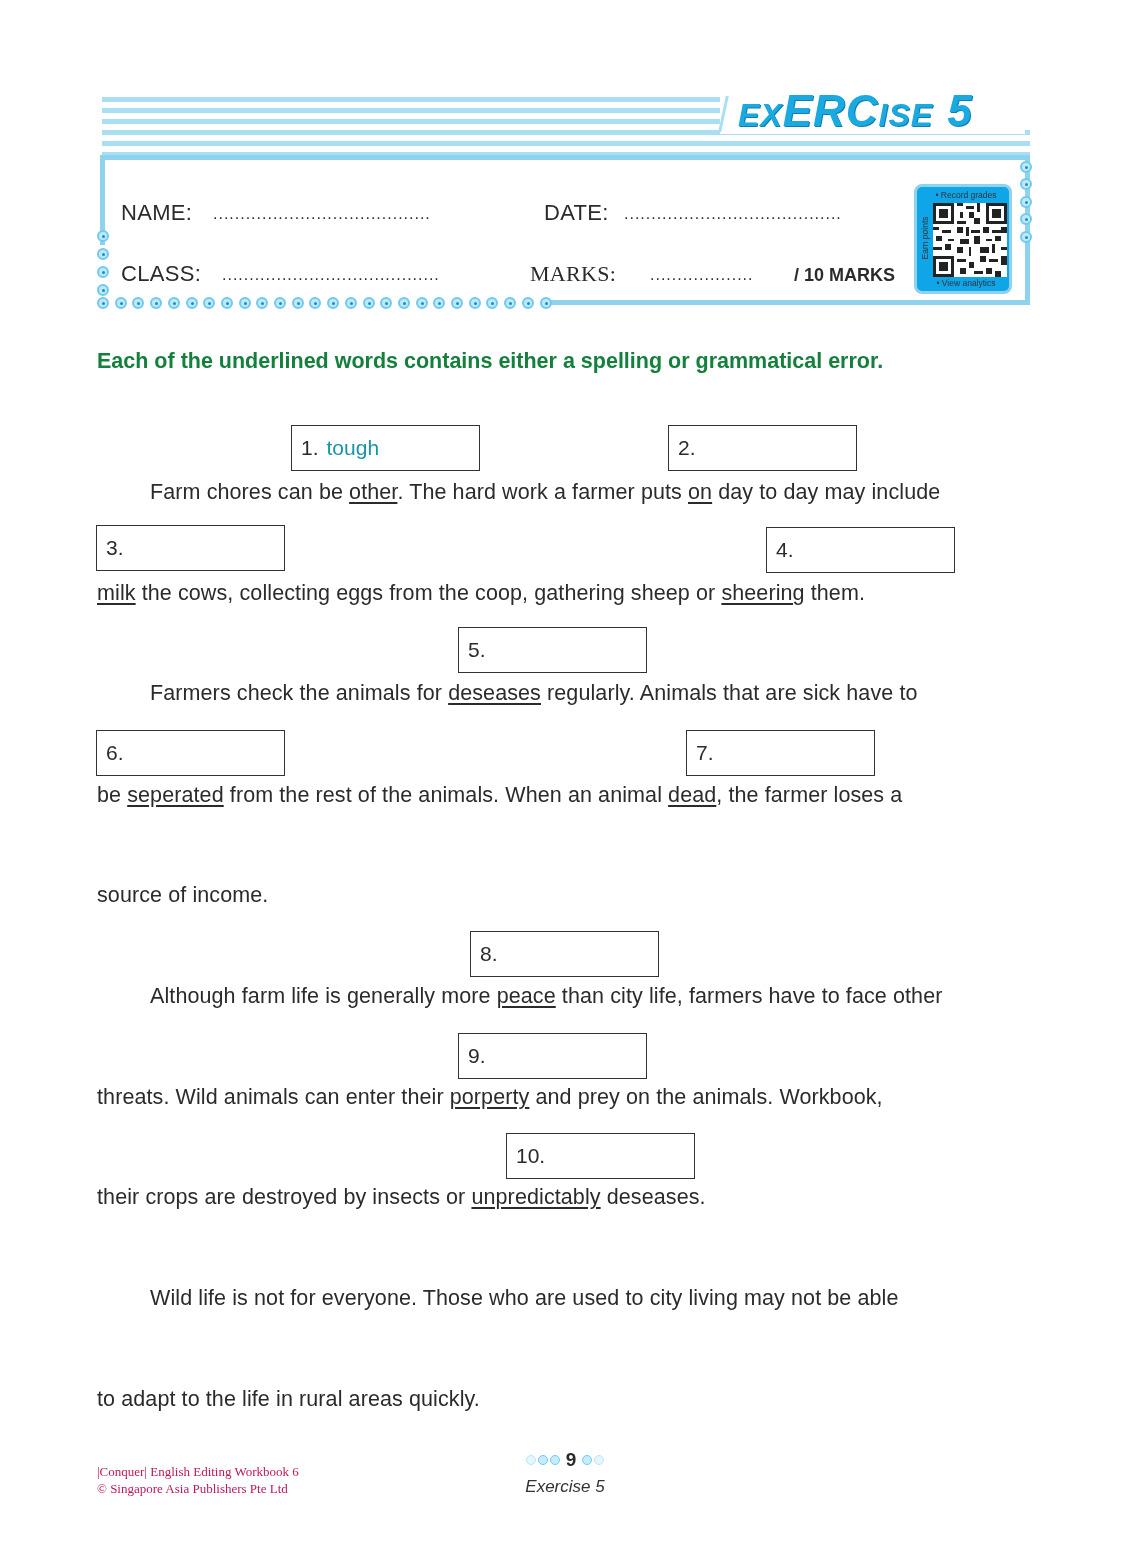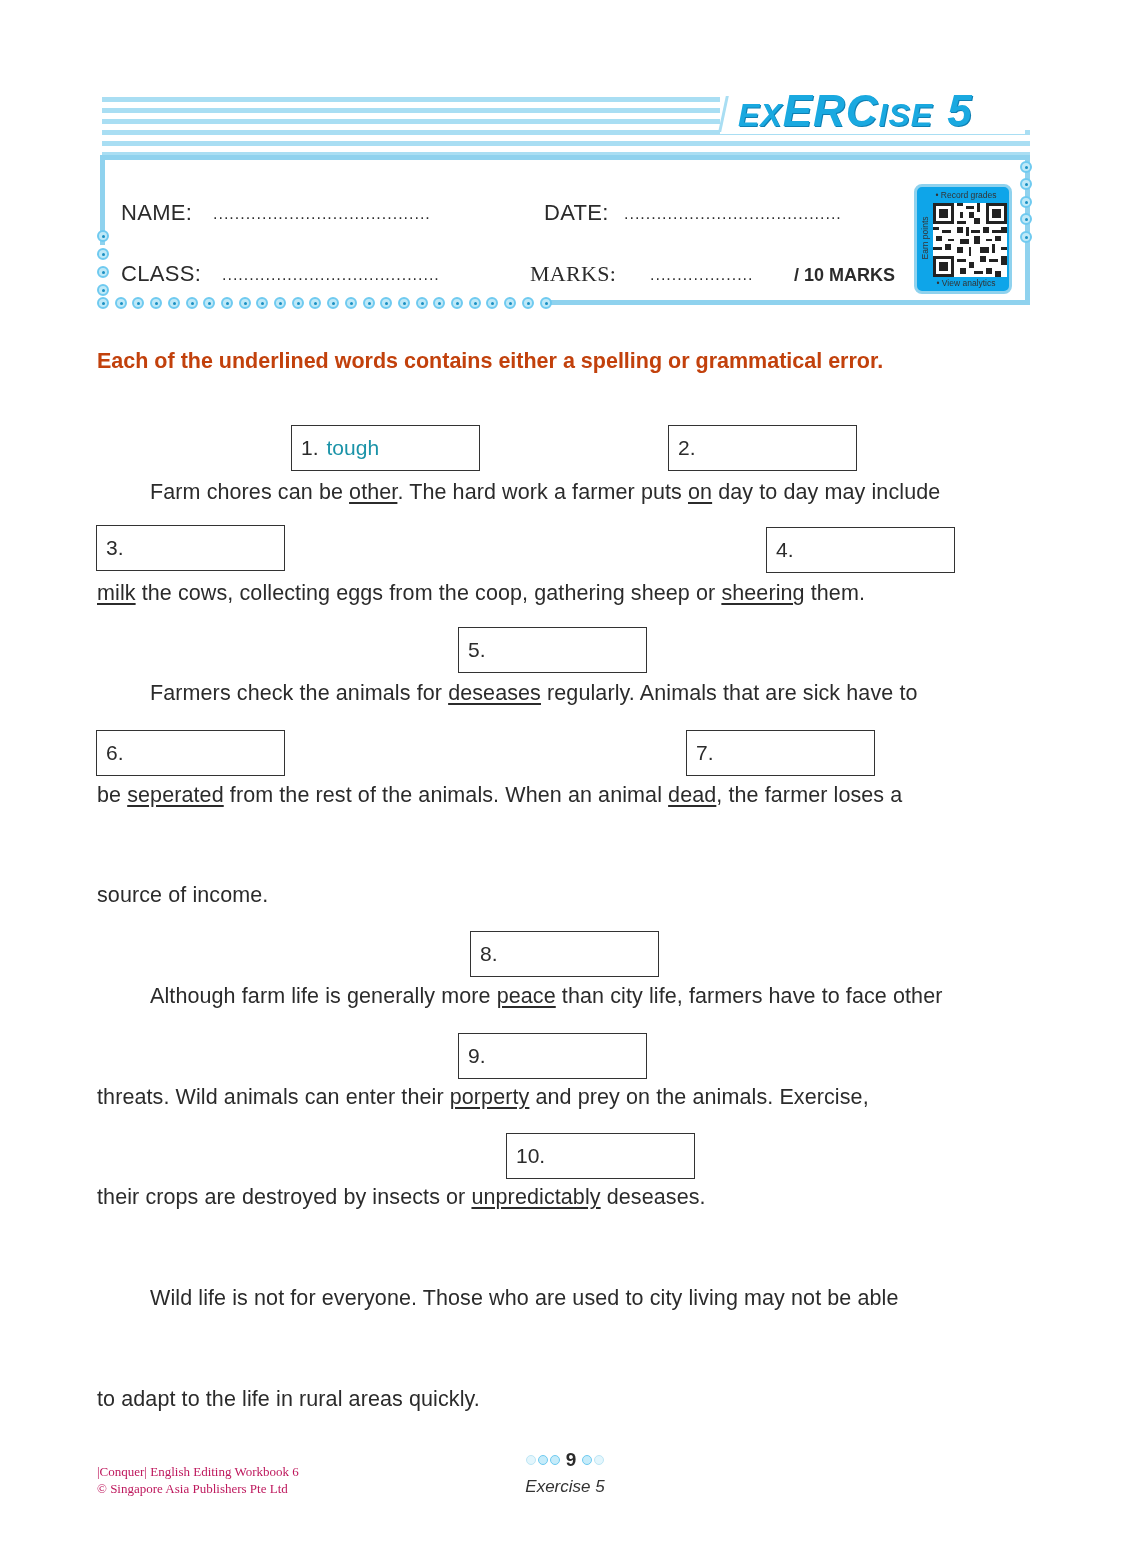--- a/index.html
+++ b/index.html
@@ -48,21 +48,21 @@
   }
   .qr-top, .qr-bottom { position: absolute; left: 6px; width: 86px; font-size: 8.5px; color: #333; white-space: nowrap; text-align: center; }
   .qr-top { top: 3px; }
   .qr-bottom { bottom: 3px; }
   .qr-side { position: absolute; left: -14px; top: 46px; font-size: 8.5px; color: #333; transform: rotate(-90deg); white-space: nowrap; }
   .qr-code { position: absolute; left: 16px; top: 16px; width: 74px; height: 74px; }
 
   
   .instructions {
     position: absolute; left: 97px; top: 346px; width: 950px;
-    font-size: 21.5px; font-weight: bold; color: #c2410c; line-height: 31px;
+    font-size: 21.5px; font-weight: bold; color: #15803d; line-height: 31px;
   }
 
   
   .line { position: absolute; font-size: 21.5px; color: #2b2b2b; white-space: nowrap; letter-spacing: 0.1px; }
   .u { text-decoration: underline; text-underline-offset: 3px; }
   .answer-box {
     position: absolute; width: 189px; height: 46px; border: 1.5px solid #333;
     background: #fff; padding: 10px 0 0 9px; font-size: 21px; color: #2b2b2b; white-space: nowrap;
   }
   .answer-val { color: #1a93a8; margin-left: 8px; }
@@ -258,21 +258,21 @@
 <div class="line" style="left:97px;top:783px;">
   <span>be </span><span class="u">seperated</span><span> from the rest of the animals. When an animal </span><span class="u">dead</span><span>, the farmer loses a</span>
 </div>
 <div class="line" style="left:97px;top:883px;">
   <span>source of income.</span>
 </div>
 <div class="line" style="left:150px;top:984px;">
   <span>Although farm life is generally more </span><span class="u">peace</span><span> than city life, farmers have to face other</span>
 </div>
 <div class="line" style="left:97px;top:1085px;">
-  <span>threats. Wild animals can enter their </span><span class="u">porperty</span><span> and prey on the animals. Exercise,</span>
+  <span>threats. Wild animals can enter their </span><span class="u">porperty</span><span> and prey on the animals. Workbook,</span>
 </div>
 <div class="line" style="left:97px;top:1185px;">
   <span>their crops are destroyed by insects or </span><span class="u">unpredictably</span><span> deseases.</span>
 </div>
 <div class="line" style="left:150px;top:1286px;">
   <span>Wild life is not for everyone. Those who are used to city living may not be able</span>
 </div>
 <div class="line" style="left:97px;top:1387px;">
   <span>to adapt to the life in rural areas quickly.</span>
 </div>

